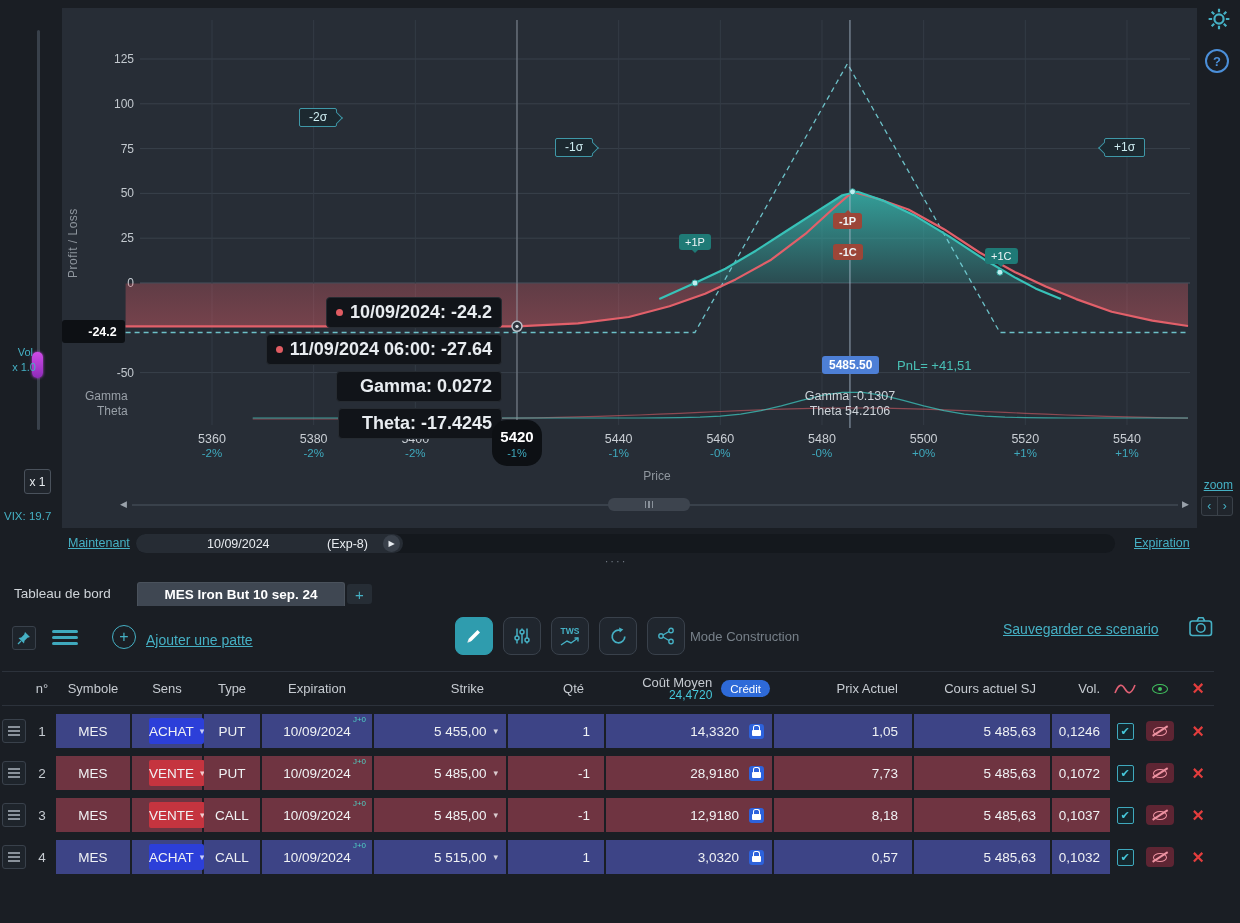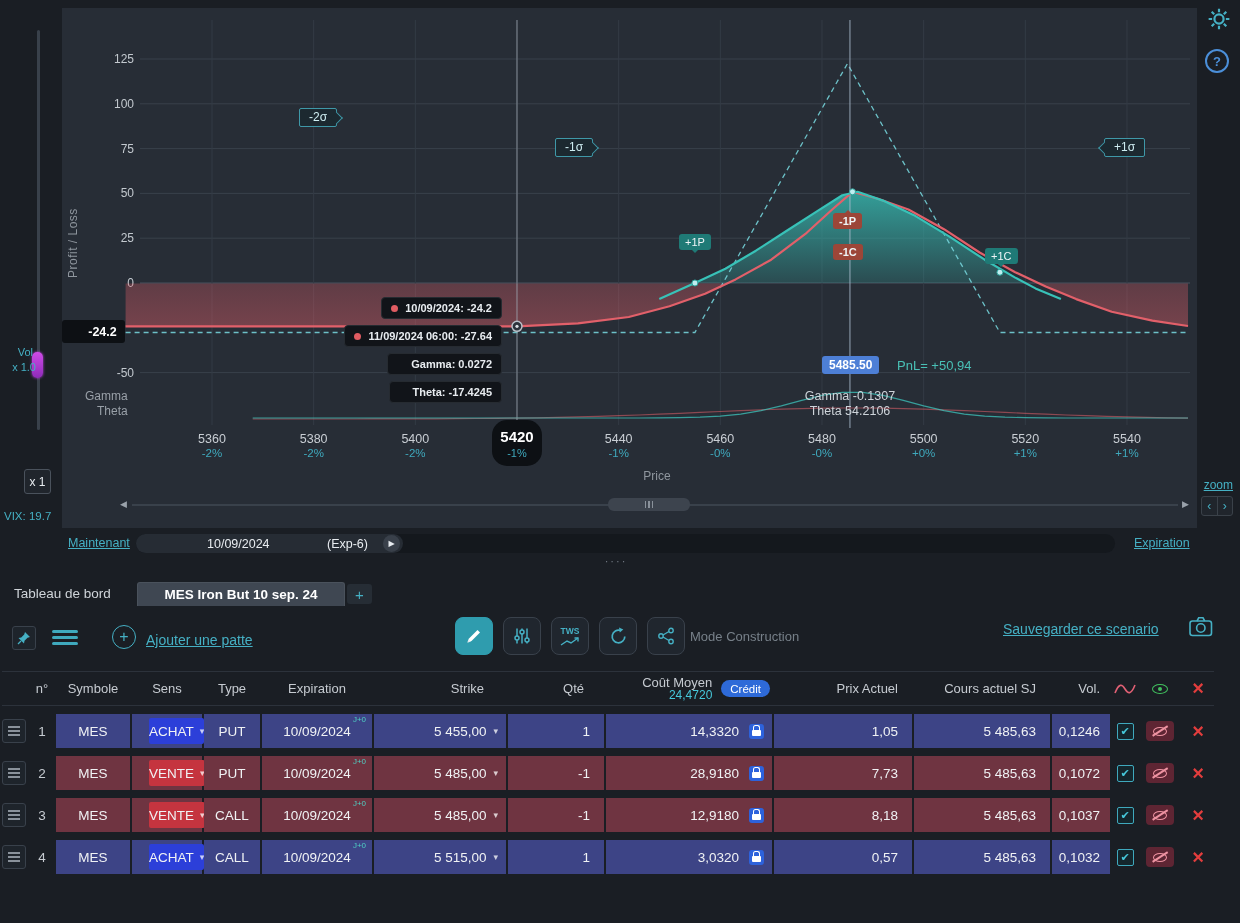--- a/index.html
+++ b/index.html
@@ -32,21 +32,21 @@
   .leg.long{background:#1f7a76;}
   .leg.short{background:#9c4638;font-weight:bold;}
   .leg.arr-down::after{content:"";position:absolute;left:50%;bottom:-7px;transform:translateX(-50%);
         border:4px solid transparent;}
   .leg.long.arr-down::after{border-top-color:#1f7a76;}
   .leg.short.arr-up::before{content:"";position:absolute;left:50%;top:-7px;transform:translateX(-50%);
         border:4px solid transparent;border-bottom-color:#9c4638;}
 
   .tt-stack{position:absolute;right:695px;top:289px;display:flex;flex-direction:column;align-items:flex-end;gap:6px;}
   .tt-row{background:#111419;border:1px solid #262b31;border-radius:4px;padding:4px 9px;
-          color:#e8ecf0;font-weight:bold;font-size:11px;display:flex;align-items:center;white-space:nowrap;}
+          color:#e8ecf0;font-weight:bold;font-size:18px;display:flex;align-items:center;white-space:nowrap;}
   .tt-dot{width:7px;height:7px;border-radius:50%;background:#e05c62;margin-right:7px;flex:none;}
   .tt-row.nodot .tt-dot{visibility:hidden;}
 
   .ytag{position:absolute;left:0;top:312px;width:45px;height:23px;background:#0d1014;border-radius:3px;
         color:#fff;font-weight:bold;font-size:12.5px;display:flex;align-items:center;justify-content:center;padding-left:18px;}
   .price-badge{position:absolute;left:760px;top:348px;background:#4d7fd6;color:#fff;font-weight:bold;
         font-size:12px;padding:2px 7px;border-radius:3px;}
   .pnl-text{position:absolute;left:835px;top:350px;color:#49c0b6;font-size:13px;}
   .greeks-ann{position:absolute;left:708px;top:381px;width:160px;text-align:center;color:#ced4da;
         font-size:12.5px;line-height:15px;}
@@ -284,21 +284,21 @@
             <span>Gamma: 0.0272</span>
           </div>
         <div class="tt-row nodot">
             <span class="tt-dot"></span>
             <span>Theta: -17.4245</span>
           </div>
       </div>
 
       <div class="ytag">-24.2</div>
       <div class="price-badge">5485.50</div>
-      <div class="pnl-text">PnL= +50,94</div>
+      <div class="pnl-text">PnL= +41,51</div>
       <div class="greeks-ann">
         <div>Gamma -0.1307</div>
         <div>Theta 54.2106</div>
       </div>
 
       <div class="scroll-arrow hit" style="left:58px">◀</div>
       <div class="scroll-arrow hit" style="left:1120px">▶</div>
       <div class="hscroll-track hit"></div>
       <div class="hscroll-thumb hit">
           <i></i>
@@ -331,21 +331,21 @@
   <div class="zoom-lbl link">zoom</div>
   <div class="zoom-nav">
       <span>‹</span>
       <span>›</span>
     </div>
 
   <div class="tl-now link">Maintenant</div>
   <div class="tl-pill">
     <div class="tl-seg"></div>
     <div class="tl-date">10/09/2024</div>
-    <div class="tl-exp">(Exp-6)</div>
+    <div class="tl-exp">(Exp-8)</div>
     <div class="tl-play">▶</div>
   </div>
   <div class="tl-expiration link">Expiration</div>
   <div class="split-dots">····</div>
 
   <div class="tab-dash">Tableau de bord</div>
   <div class="tab-active">MES Iron But 10 sep. 24</div>
   <div class="tab-add">+</div>
 
   <div class="pin-btn">

